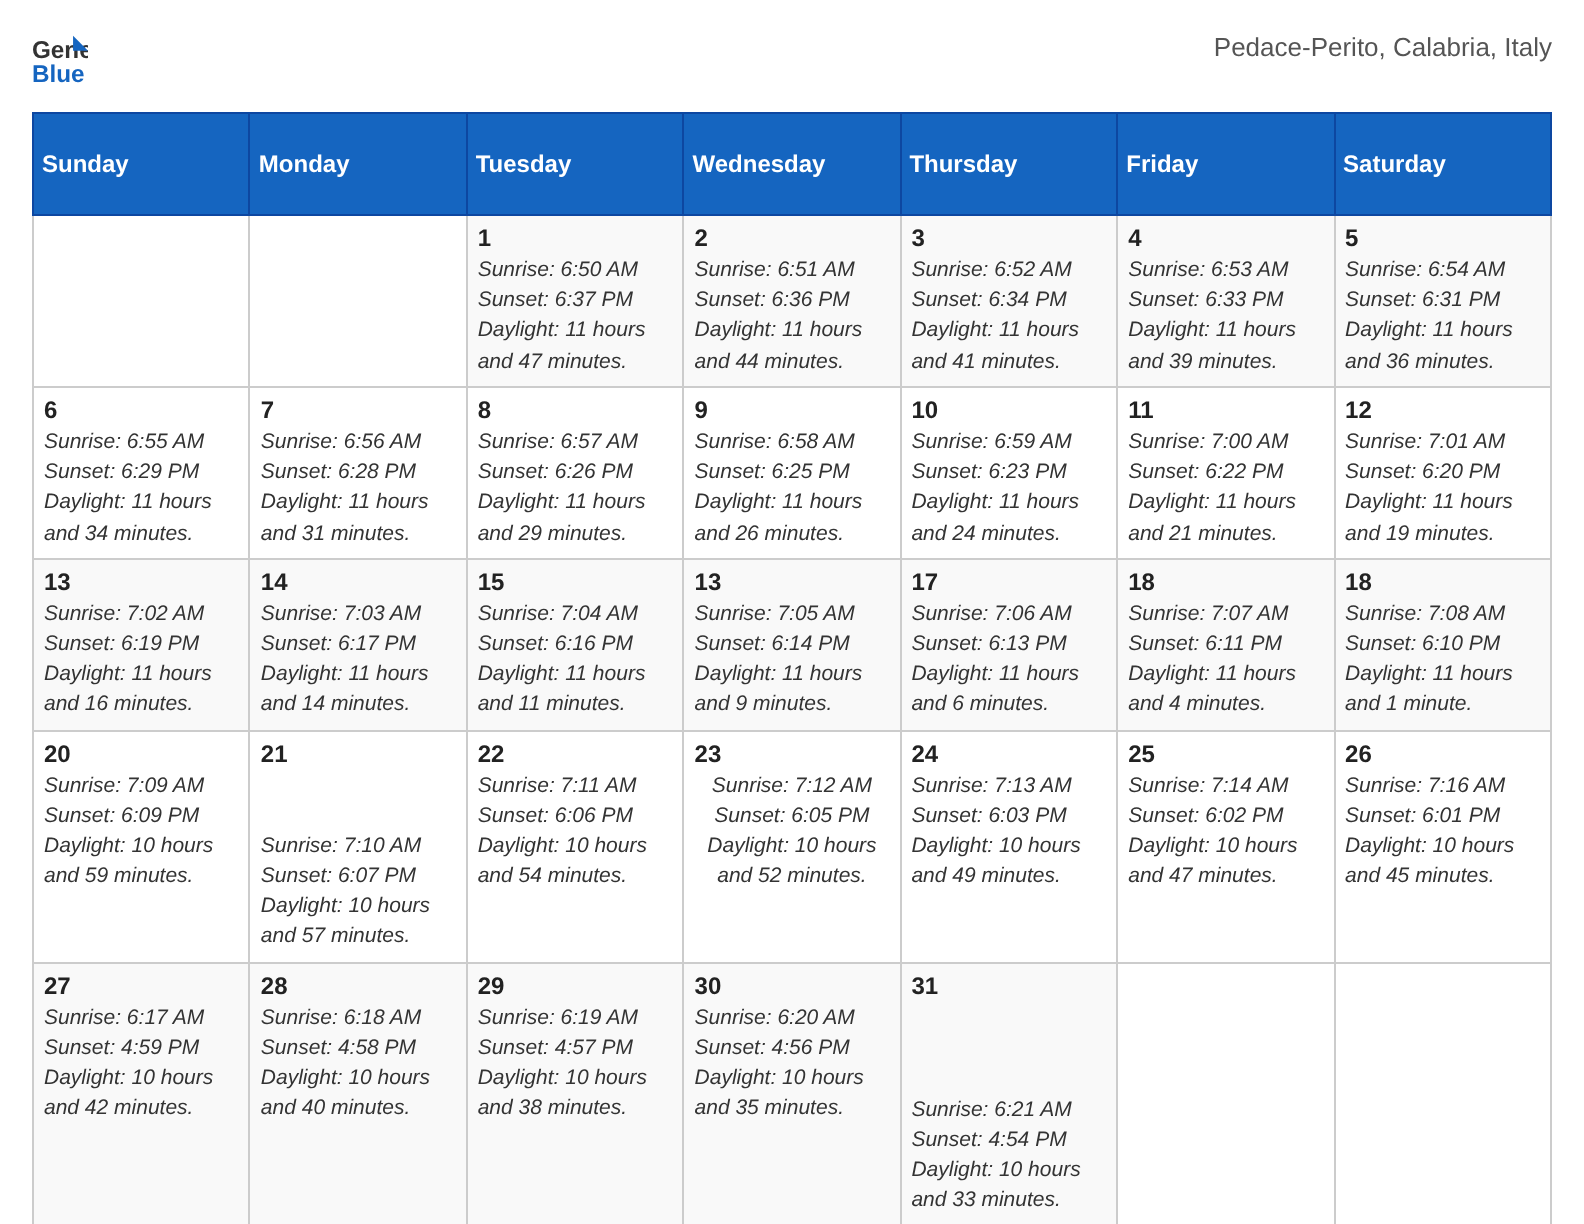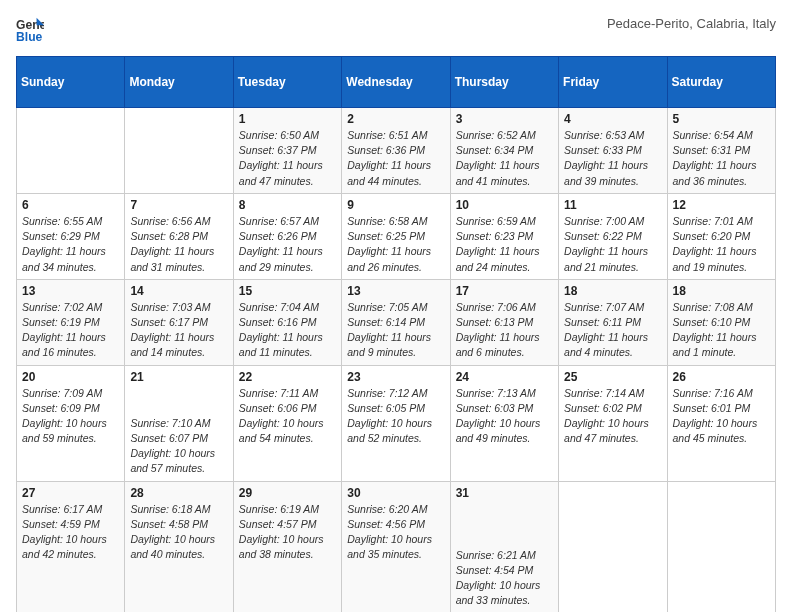--- a/index.html
+++ b/index.html
@@ -241,21 +241,21 @@
 Daylight: 10 hours and 57 minutes.</div>
         </td>
         <td>
           <span class="day-num">22</span>
           <div class="day-info" style="white-space: pre-line;">Sunrise: 7:11 AM
 Sunset: 6:06 PM
 Daylight: 10 hours and 54 minutes.</div>
         </td>
         <td>
           <span class="day-num">23</span>
-          <div class="day-info" style="white-space: pre-line;">Sunrise: 7:12 AM
+          <div class="day-info" style="white-space: pre-line; text-align: center;">Sunrise: 7:12 AM
 Sunset: 6:05 PM
 Daylight: 10 hours and 52 minutes.</div>
         </td>
         <td>
           <span class="day-num">24</span>
           <div class="day-info" style="white-space: pre-line;">Sunrise: 7:13 AM
 Sunset: 6:03 PM
 Daylight: 10 hours and 49 minutes.</div>
         </td>
         <td>

